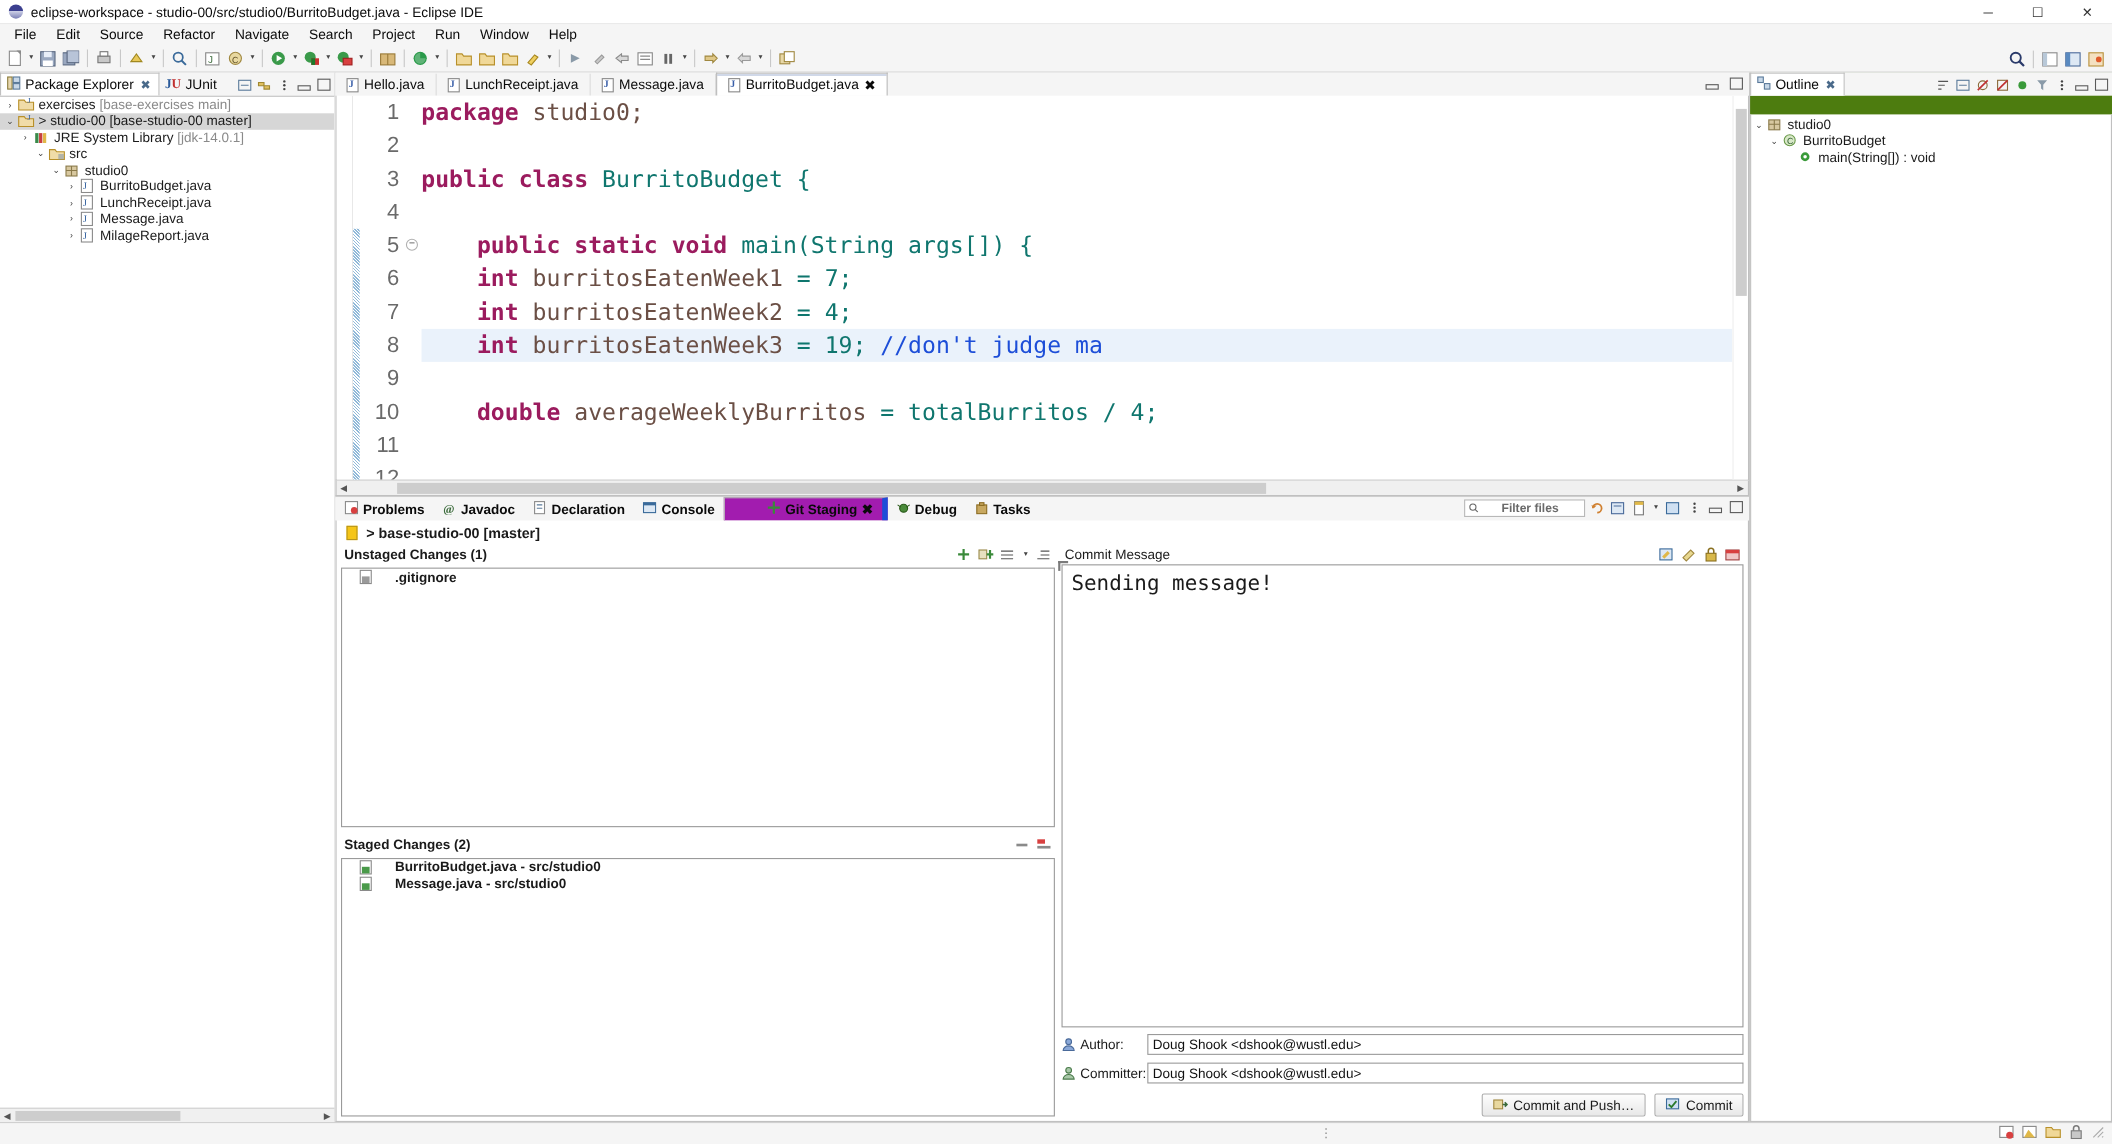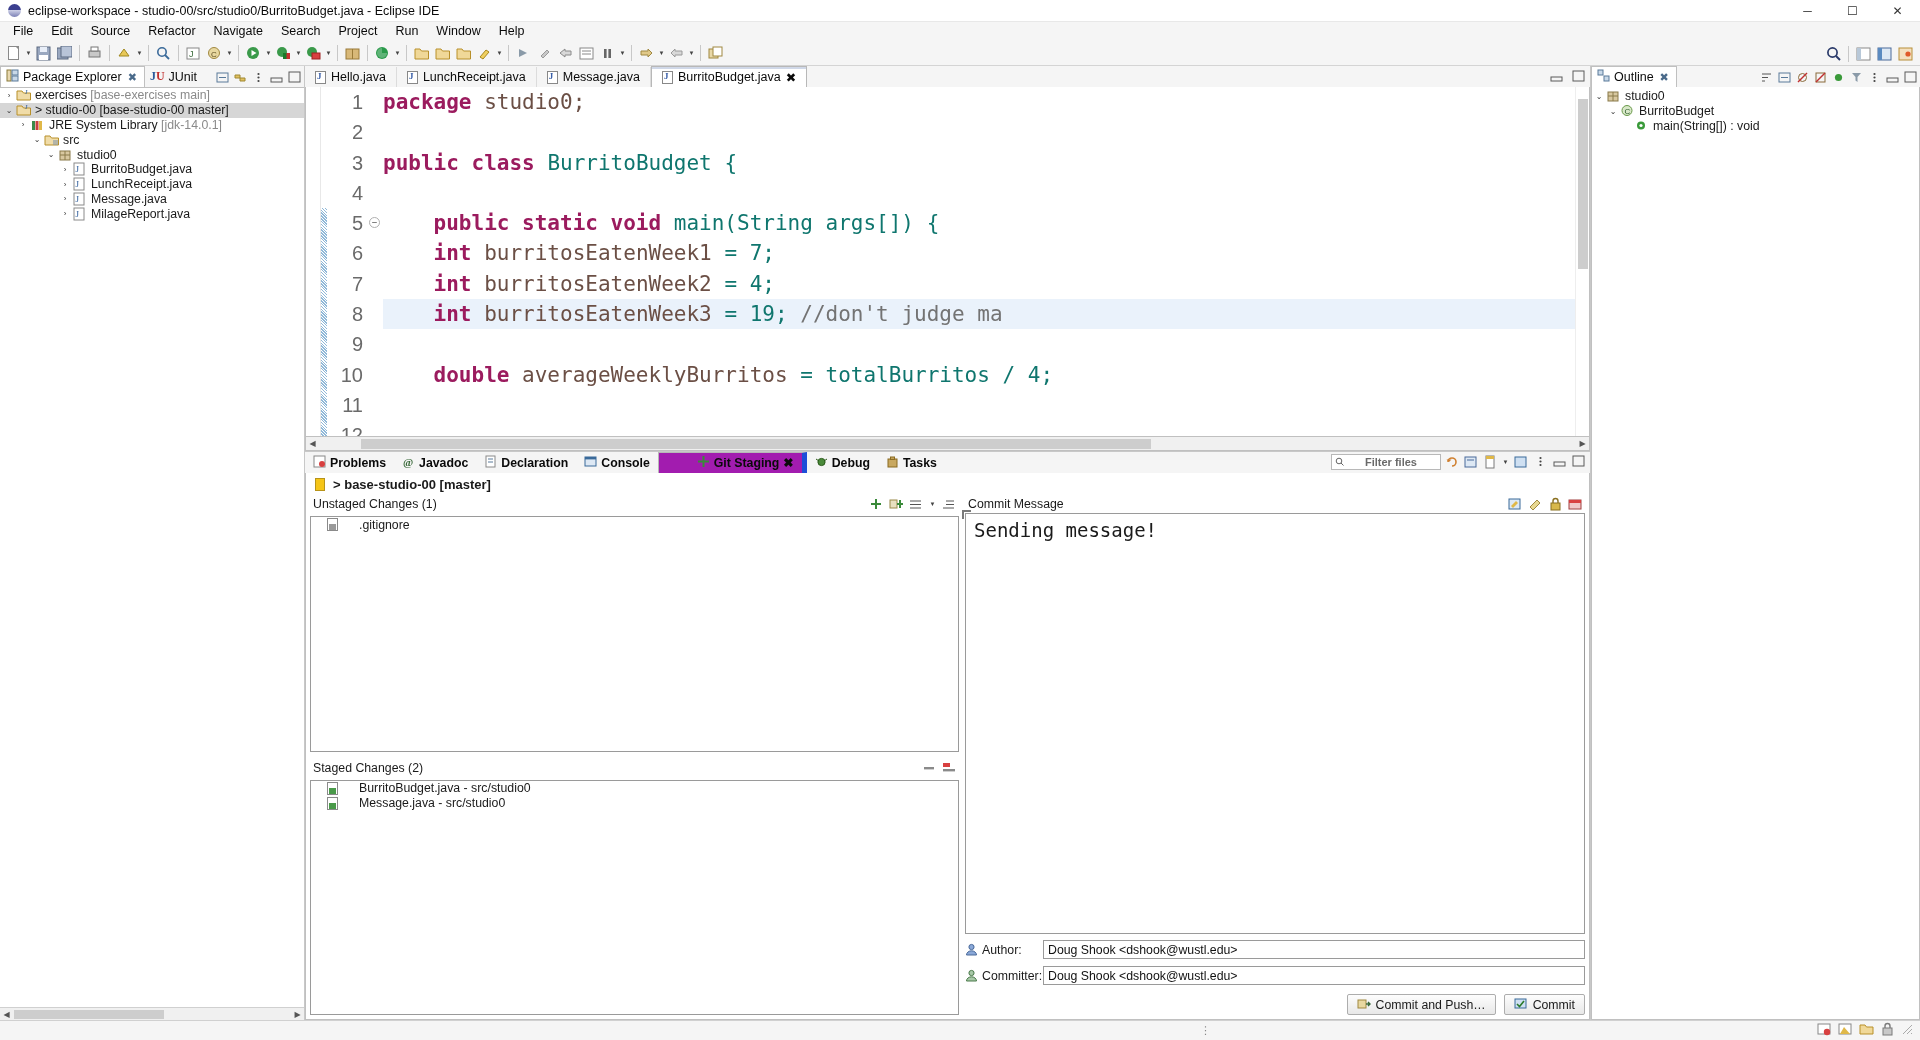--- a/index.html
+++ b/index.html
@@ -103,21 +103,21 @@
     background: repeating-linear-gradient(45deg,#8fb8d8 0 1px,#ffffff 1px 2px);
   }
   .gutter { width:42px; flex:none; text-align:right; padding-right:6px; }
   .fold-col { width:14px; flex:none; }
   .code-area { flex:1; position:relative; overflow:hidden; }
   .code-line { height:30.3px; line-height:30.3px; white-space:pre;
                font-family:"DejaVu Sans Mono", monospace; font-size:21px; }
   .gutter .code-line { color:#6a6a6a; font-size:20px; font-family:"Liberation Sans",sans-serif; }
   .ln-hl { background:#eaf2fb; }
   .kw { color:#9b1b5e; font-weight:bold; }
-  .cmt { color:#737373; }
+  .cmt { color:#1d4ed8; }
   .num { color:#0f766e; }
   .idf { color:#6b4f45; }
   .fold-marker { width:11px; height:11px; border:1px solid #b0b0b0; border-radius:50%;
                  background:#fff; font-size:9px; line-height:9px; text-align:center; color:#555;
                  margin-top:9px; }
   .ed-vscroll { width:14px; background:#fff; flex:none; position:relative; border-left:1px solid #eee; }
   .ed-vthumb { position:absolute; left:2px; top:12px; width:10px; height:170px; background:#cdcdcd; }
   .ed-hscroll { height:14px; background:#f0f0f0; border-top:1px solid #d0d0d0; display:flex;
                 align-items:center; flex:none; position:relative; border:1px solid #c0c0c0; border-top:none; }
   .edh-thumb { position:absolute; left:55px; top:2px; height:10px; width:790px; background:#cdcdcd; }
@@ -135,21 +135,21 @@
   .filter-box { width:110px; height:16px; border:1px solid #b8b8b8; background:#fff;
                 font-size:11px; display:flex; align-items:center; padding:0 3px; gap:21px; color:#6a6a6a; }
 
   .git-body { flex:1; background:#fff; border:1px solid #c0c0c0; border-top:none;
               display:flex; flex-direction:column; min-height:0; }
   .repo-line { height:22px; display:flex; align-items:center; gap:8px; padding-left:9px;
                font-size:13px; font-weight:bold; flex:none; }
   .repo-ico { width:10px; height:13px; background:#f5c518; border:1px solid #b8941a; }
 
   .git-cols { flex:1; display:flex; min-height:0; padding:0 4px 4px 4px; gap:6px; }
-  .git-left { flex:1; display:flex; flex-direction:column; min-width:0; gap:3px; }
+  .git-left { flex:1; display:flex; flex-direction:column; min-width:0; gap:3px;font-weight:bold; }
   .git-right { width:620px; flex:none; display:flex; flex-direction:column; min-width:0; }
 
   .sec-head { height:18px; display:flex; align-items:center; font-size:12.3px; flex:none;
               position:relative; padding-left:3px; }
   .sec-tools { position:absolute; right:2px; top:0; height:18px; display:flex;
                align-items:center; gap:4px; }
   .list-box { flex:1; border:1px solid #9a9a9a; background:#fff; overflow:hidden; min-height:0; }
   .lrow { height:15px; display:flex; align-items:center; gap:21px; padding-left:16px;
           font-size:12.3px; white-space:nowrap; }
   .fico { width:11px; height:13px; background:#fff; border:1px solid #8a8a8a; flex:none; position:relative; }
@@ -170,21 +170,21 @@
   .field-inp { flex:1; height:19px; border:1px solid #9a9a9a; background:#fff; font-size:12.3px;
                display:flex; align-items:center; padding:0 4px; color:#111; }
   .person-ico { width:13px; height:13px; position:relative; flex:none; }
 
   .btn-row { display:flex; justify-content:flex-end; gap:8px; margin-top:8px; flex:none; }
   .gbtn { height:21px; border:1px solid #adadad; background:linear-gradient(180deg,#fdfdfd,#e8e8e8);
           font-size:12.3px; display:flex; align-items:center; gap:5px; padding:0 9px; border-radius:2px; }
 
   
   .right-pane { width:330px; flex:none; display:flex; flex-direction:column;
-                background:#4d7c0f; border-left:1px solid #c8c8c8; }
+                background:#4d7c0f; border-left:1px solid #c8c8c8;gap:17px; }
   .outline-body { flex:1; background:#fff; border:1px solid #c0c0c0; border-top:none; padding-top:2px; }
   .orow { height:14.8px; display:flex; align-items:center; font-size:12.3px; white-space:nowrap; }
 
   
   .statusbar { height:20px; background:#f5f5f5; border-top:1px solid #d0d0d0; flex:none;
                display:flex; align-items:center; position:relative; }
   .sb-right { position:absolute; right:6px; display:flex; align-items:center; gap:7px; }
   .sb-dots { position:absolute; left:1200px; font-size:11px; color:#888; letter-spacing:1px; }
 </style>
 </head>

